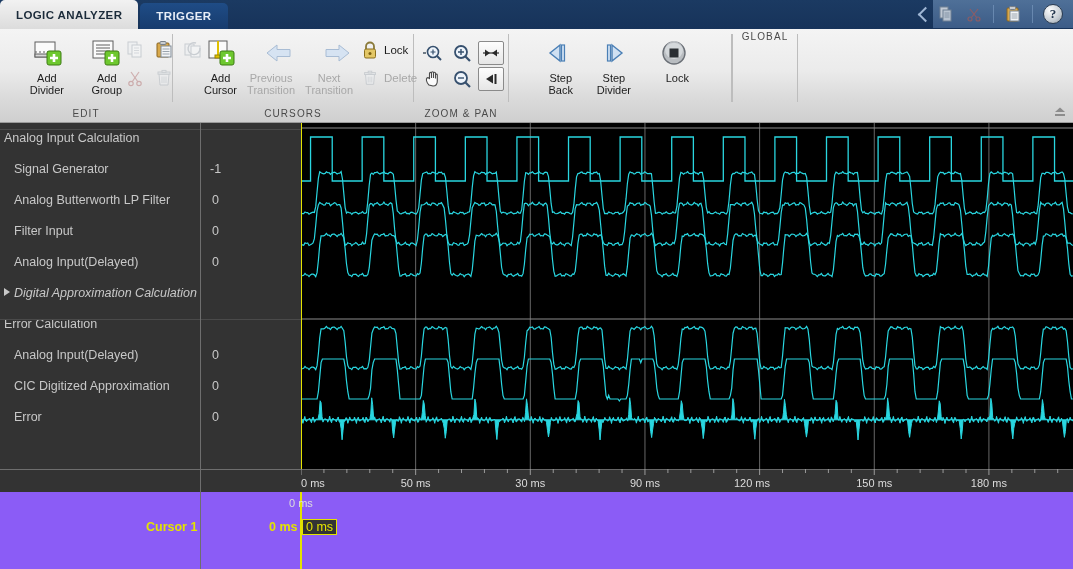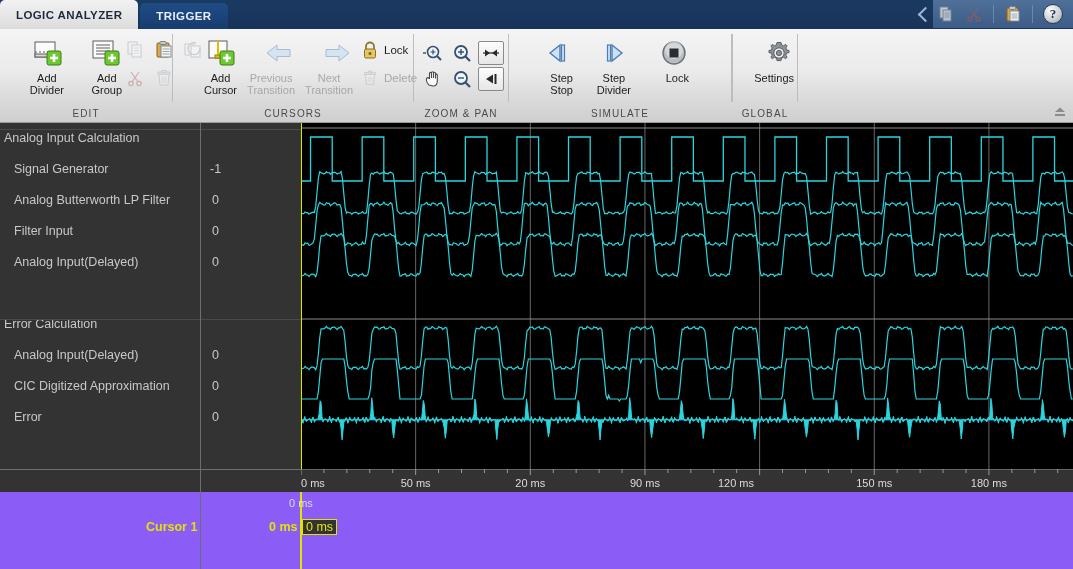--- a/index.html
+++ b/index.html
@@ -403,21 +403,21 @@
     <div class="gbody">
       <div class="bigbtn">
         <span class="bi">
           <svg width="32" height="30" viewBox="0 0 32 30">
             <path d="M19 7 L9 15 L19 23 Z" fill="#cfe0f2" stroke="#4a7fb5" stroke-width="1.4"></path>
             <rect x="20.5" y="7" width="3" height="16" fill="#cfe0f2" stroke="#4a7fb5" stroke-width="1.2"></rect>
           </svg>
         </span>
         <span class="bl">
           <span>Step</span><br>
-          <span>Stop</span>
+          <span>Back</span>
         </span>
       </div>
 
 
       <div class="bigbtn">
         <span class="bi">
           <svg width="32" height="30" viewBox="0 0 32 30">
             <rect x="8.5" y="7" width="3" height="16" fill="#cfe0f2" stroke="#4a7fb5" stroke-width="1.2"></rect>
             <path d="M13 7 L23 15 L13 23 Z" fill="#cfe0f2" stroke="#4a7fb5" stroke-width="1.4"></path>
           </svg>
@@ -434,45 +434,28 @@
             <circle cx="15" cy="15" r="11" fill="#b9bdc1" stroke="#6b7077" stroke-width="1.4"></circle>
             <circle cx="15" cy="12" r="9" fill="#e6e9ec" opacity=".6"></circle>
             <rect x="10.5" y="10.5" width="9" height="9" fill="#2a2e33"></rect>
           </svg>
         </span>
         <span class="bl">
           <span>Lock</span>
         </span>
       </div>
     </div>
-    <div class="glabel">SIMULATE</div>
   </div>
 
   <div class="gsep"></div>
 
 
   <div class="gsep"></div>
 
   <div class="rgroup" style="width:64px">
-    <div class="gbody" style="justify-content:center">
-      <div class="bigbtn" style="width:60px">
-        <span class="bi">
-          <svg width="30" height="30" viewBox="0 0 30 30">
-            <g fill="#8d9299" stroke="#5a5f66" stroke-width="1">
-              <path d="M15 4.5 l2 0 .6 2.4 2 .85 2.1-1.3 1.4 1.4 -1.3 2.1 .85 2 2.4 .6 0 2 -2.4 .6 -.85 2 1.3 2.1 -1.4 1.4 -2.1-1.3 -2 .85 -.6 2.4 -2 0 -2 0 -.6-2.4 -2-.85 -2.1 1.3 -1.4-1.4 1.3-2.1 -.85-2 -2.4-.6 0-2 2.4-.6 .85-2 -1.3-2.1 1.4-1.4 2.1 1.3 2-.85 .6-2.4 z"></path>
-            </g>
-            <circle cx="15" cy="15" r="5.2" fill="#e9ebee" stroke="#5a5f66"></circle>
-            <circle cx="15" cy="15" r="2.6" fill="#8d9299" stroke="#5a5f66"></circle>
-          </svg>
-        </span>
-        <span class="bl">
-          <span>Settings</span>
-        </span>
-      </div>
-    </div>
     <div class="glabel">GLOBAL</div>
   </div>
 
   <div class="gsep"></div>
   <div class="rgroup" style="flex:1"></div>
 
   <span class="collapse">
     <svg width="14" height="14" viewBox="0 0 14 14">
       <path d="M2 6 L7 1.5 L12 6 Z" fill="#8c8c8c"></path>
       <rect x="2" y="8" width="10" height="2" fill="#8c8c8c"></rect>
@@ -482,20 +465,23 @@
 
 <div class="body">
 
   <div class="leftpanel">
     <div class="rowlabel grp" style="top:8px">Analog Input Calculation</div>
     <div class="rowlabel" style="top:39px">Signal Generator</div>
     <div class="rowlabel" style="top:70px">Analog Butterworth LP Filter</div>
     <div class="rowlabel" style="top:101px">Filter Input</div>
     <div class="rowlabel" style="top:132px">Analog Input(Delayed)</div>
 
+    <div class="rowlabel sub" style="top:163px">
+      <span class="tri"></span><span>Digital Approximation Calculation</span>
+    </div>
 
     <div class="rowlabel grp" style="top:194px">Error Calculation</div>
     <div class="rowlabel" style="top:225px">Analog Input(Delayed)</div>
     <div class="rowlabel" style="top:256px">CIC Digitized Approximation</div>
     <div class="rowlabel" style="top:287px">Error</div>
   </div>
 
   <div class="valpanel">
     <div class="rowval" style="top:39px; left:9px">-1</div>
     <div class="rowval" style="top:70px; left:11px">0</div>
@@ -561,23 +547,23 @@
         <line x1="642.059405940594" y1="0" x2="642.059405940594" y2="4" stroke="#9a9a9a" stroke-width="1"></line>
         <line x1="664.990099009901" y1="0" x2="664.990099009901" y2="4" stroke="#9a9a9a" stroke-width="1"></line>
         <line x1="687.9207920792079" y1="0" x2="687.9207920792079" y2="6" stroke="#9a9a9a" stroke-width="1"></line>
         <line x1="710.8514851485149" y1="0" x2="710.8514851485149" y2="4" stroke="#9a9a9a" stroke-width="1"></line>
         <line x1="733.7821782178218" y1="0" x2="733.7821782178218" y2="4" stroke="#9a9a9a" stroke-width="1"></line>
         <line x1="756.7128712871287" y1="0" x2="756.7128712871287" y2="4" stroke="#9a9a9a" stroke-width="1"></line>
       </svg>
     <div id="tlabels">
         <div class="tlabel first" style="left: 0px;">0 ms</div>
         <div class="tlabel" style="left: 114.653px;">50 ms</div>
-        <div class="tlabel" style="left: 229.307px;">20 ms</div>
+        <div class="tlabel" style="left: 229.307px;">30 ms</div>
         <div class="tlabel" style="left: 343.96px;">90 ms</div>
-        <div class="tlabel" style="left: 435px;">120 ms</div>
+        <div class="tlabel" style="left: 451px;">120 ms</div>
         <div class="tlabel" style="left: 573.267px;">150 ms</div>
         <div class="tlabel" style="left: 687.921px;">180 ms</div>
       </div>
   </div>
 
   <div class="hsep" style="top:6px; width:301px; background:#4a4a4a"></div>
   <div class="hsep" style="top:196px; width:301px; background:#4a4a4a"></div>
   <div class="hsep" style="top:346px; width:301px; background:#6e6e6e"></div>
   <div class="hsep" style="top:369px; width:1073px; background:#6e6e6e"></div>
 

